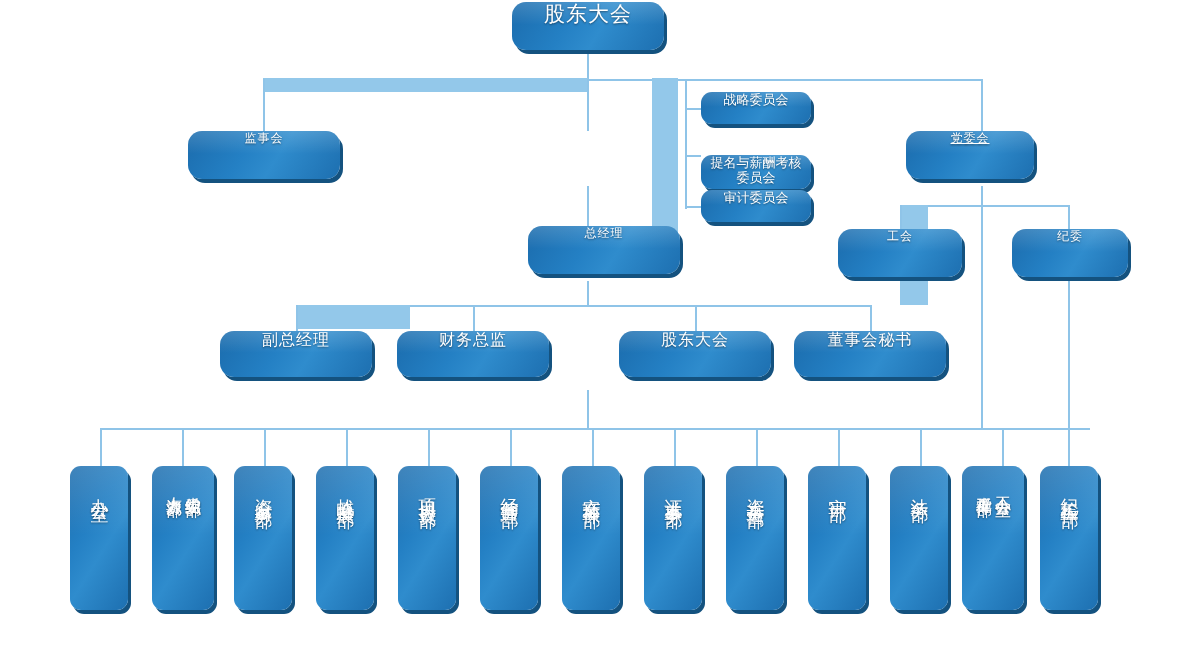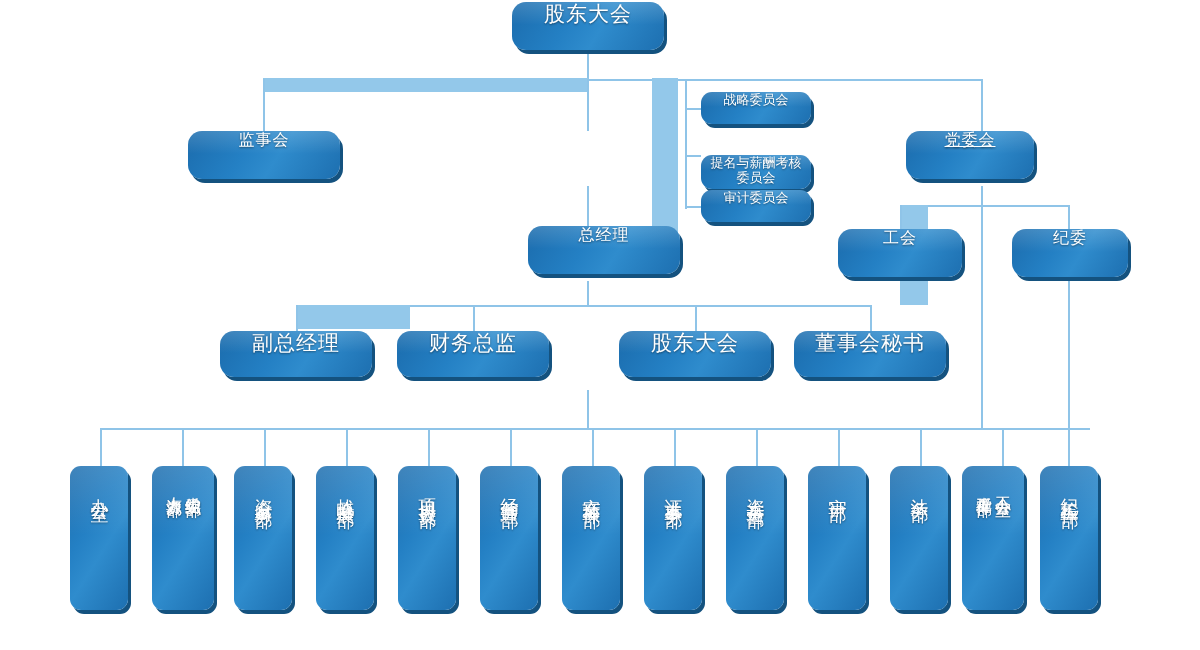--- a/index.html
+++ b/index.html
@@ -32,23 +32,23 @@
     overflow:hidden;
   }
   .node::after{
     content:"";position:absolute;left:0;right:0;top:0;height:48%;
     background:linear-gradient(180deg,rgba(255,255,255,.16),rgba(255,255,255,0));
     pointer-events:none;
   }
   .node span{position:relative;z-index:2;line-height:1.18;text-align:center;}
 
   .lvl1{font-size:21px;}
-  .lvl2{font-size:16px;}
+  .lvl2{font-size:12px;}
   .comm{font-size:13px;border-radius:11px;letter-spacing:0;}
-  .lvl3{font-size:21px;}
+  .lvl3{font-size:16px;}
   .dept{
     border-radius:11px;
     align-items:flex-start;
     padding-top:18px;
   }
   .dept span{
     writing-mode:vertical-rl;
     text-orientation:upright;
     font-size:18px;
     letter-spacing:3px;

